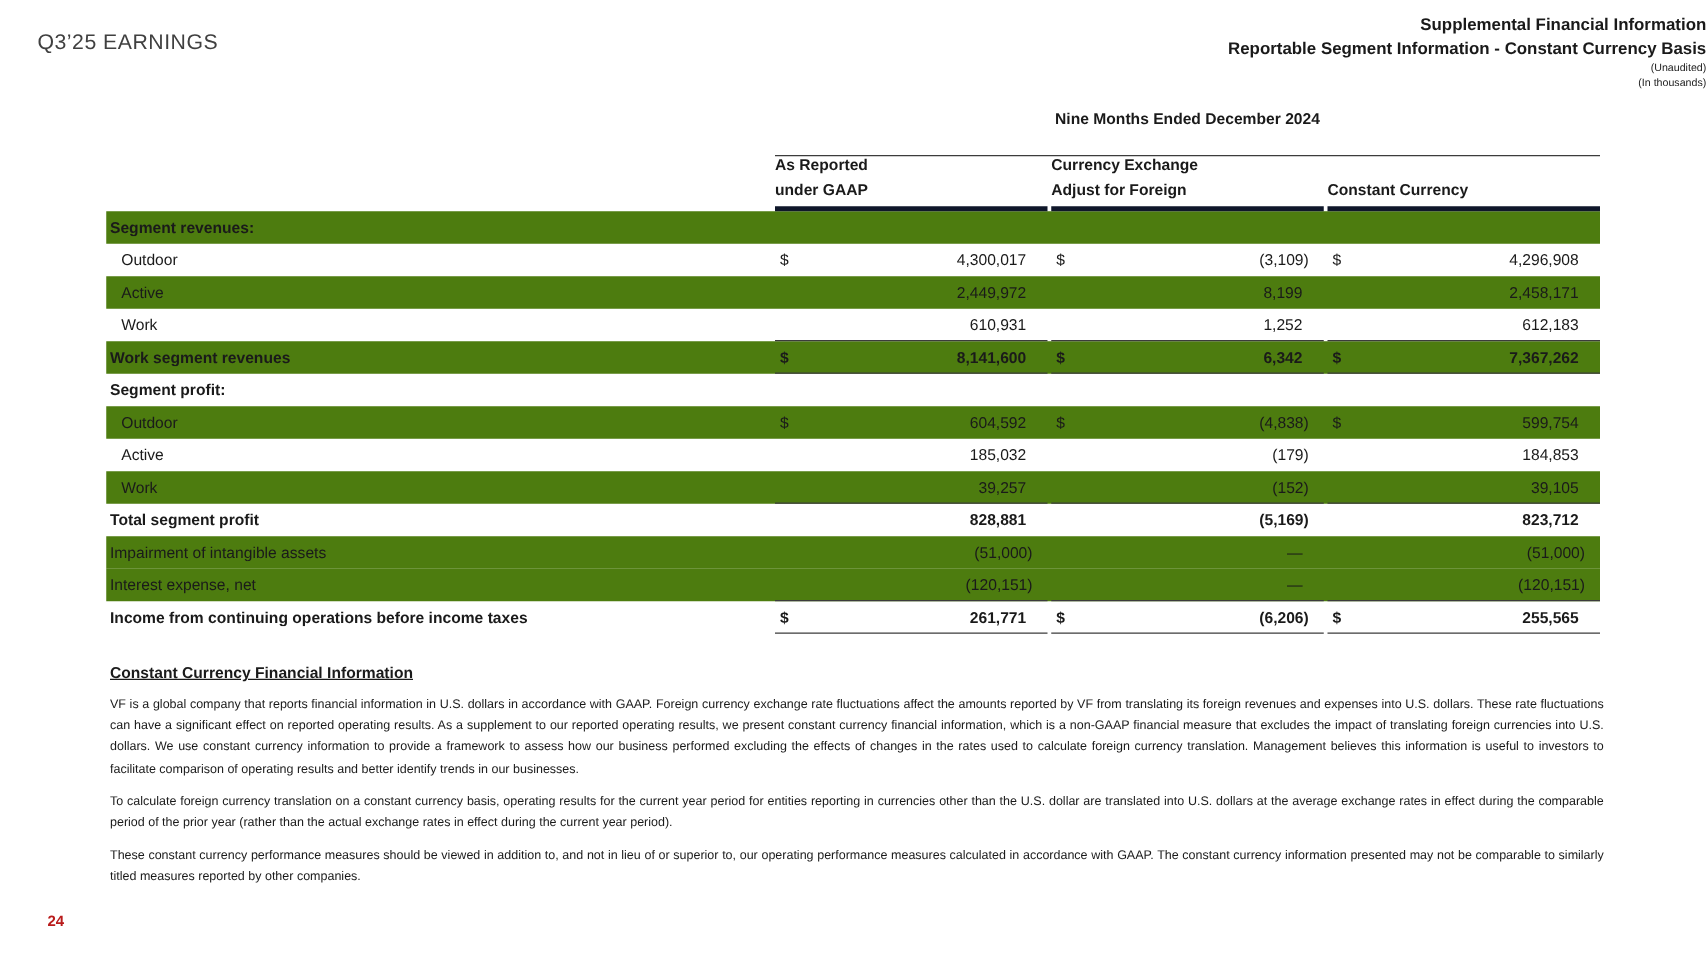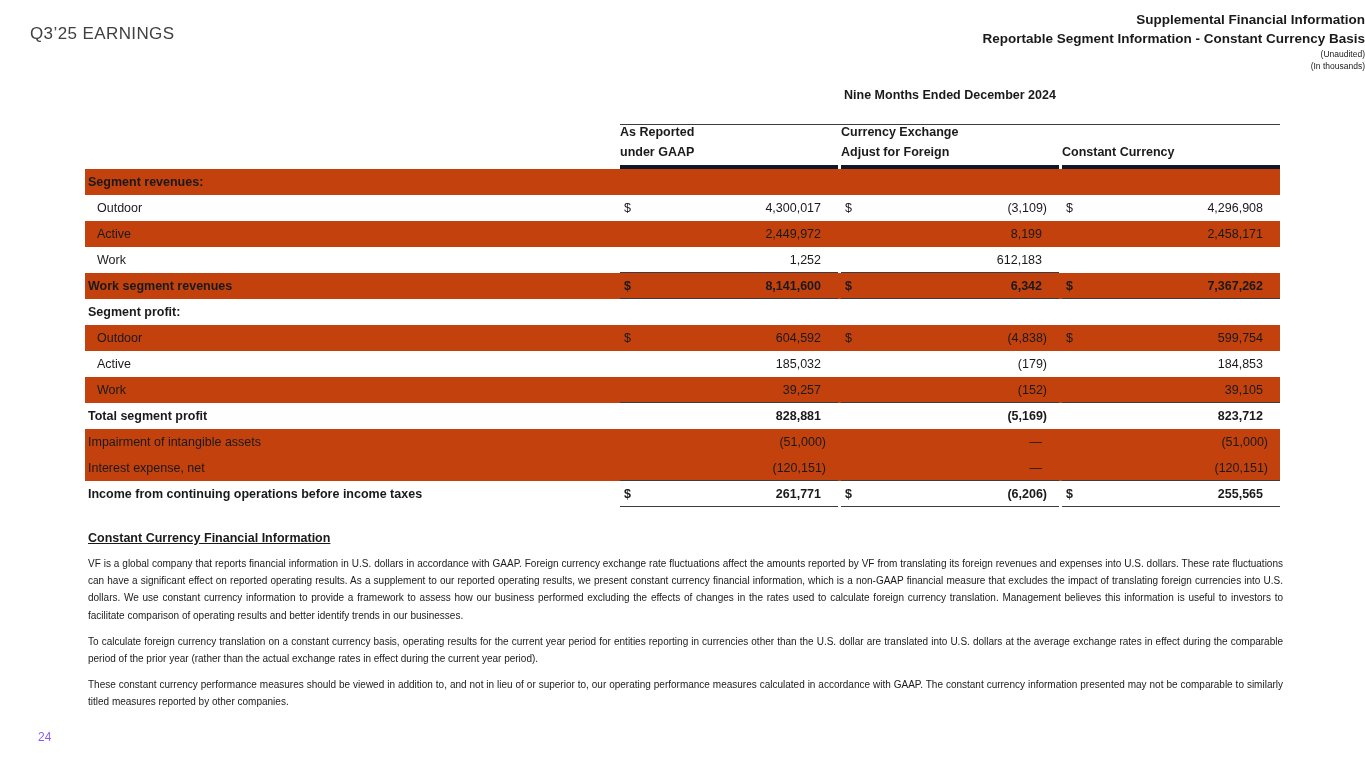--- a/index.html
+++ b/index.html
@@ -22,39 +22,39 @@
     width:660px; margin-left:3px; text-align:center; font-weight:700;
     padding-bottom:22px; border-bottom:1px solid #3c3c3c;
   }
   .hdr2 { display:flex; align-items:flex-end; height:44px; }
   .colhead {
     width:218px; margin-left:3px; flex:none; text-align:left; font-weight:700;
     line-height:20px; padding-bottom:3px; border-bottom:4px solid #0f172a;
     display:flex; flex-direction:column; justify-content:flex-end; box-sizing:border-box;
   }
   .row { display:flex; height:26px; align-items:center; }
-  .row.shaded { background:#c2410c; }
+  .row.shaded { background:#4d7c0f; }
   .row.bold { font-weight:700; }
   .lab { width:532px; flex:none; padding-left:3px; box-sizing:border-box;
          white-space:nowrap; overflow:hidden; }
   .lab.indent { padding-left:12px; }
   .cell {
     width:218px; margin-left:3px; flex:none; align-self:stretch;
     display:flex; justify-content:space-between; align-items:center; box-sizing:border-box;
   }
   .row.uline .cell { border-bottom:1px solid #3c3c3c; }
   .dollar { padding-left:4px; min-width:8px; }
   .num { padding-right:17px; }
   .num.neg { padding-right:12px; }
 
   .notes { position:absolute; left:88px; top:531px; width:1195px; }
   .notes-h { font-size:12.5px; font-weight:700; text-decoration:underline; margin:0 0 10px 0; }
   .notes p { margin:0 0 9px 0; font-size:10px; line-height:17.2px; text-align:justify; }
 
-  .pageno { position:absolute; left:38px; top:730px; font-size:12px; color:#8b5cf6; }
+  .pageno { position:absolute; left:38px; top:730px; font-size:12px; color:#b91c1c;font-weight:bold; }
 </style>
 </head>
 <body>
 
 <div class="brand">Q3’25 EARNINGS</div>
 
 <div class="title-block">
   <div class="title-line">Supplemental Financial Information</div>
   <div class="title-line">Reportable Segment Information - Constant Currency Basis</div>
   <div class="title-note">(Unaudited)</div>
@@ -115,20 +115,24 @@
         </div>
         <div class="cell">
           <span class="dollar"></span>
           <span class="num">2,458,171</span>
         </div>
       </div>
       <div class="row uline">
         <div class="lab indent">Work</div>
         <div class="cell">
           <span class="dollar"></span>
+          <span class="num">610,931</span>
+        </div>
+        <div class="cell">
+          <span class="dollar"></span>
           <span class="num">1,252</span>
         </div>
         <div class="cell">
           <span class="dollar"></span>
           <span class="num">612,183</span>
         </div>
       </div>
       <div class="row shaded bold uline">
         <div class="lab">Work segment revenues</div>
         <div class="cell">

